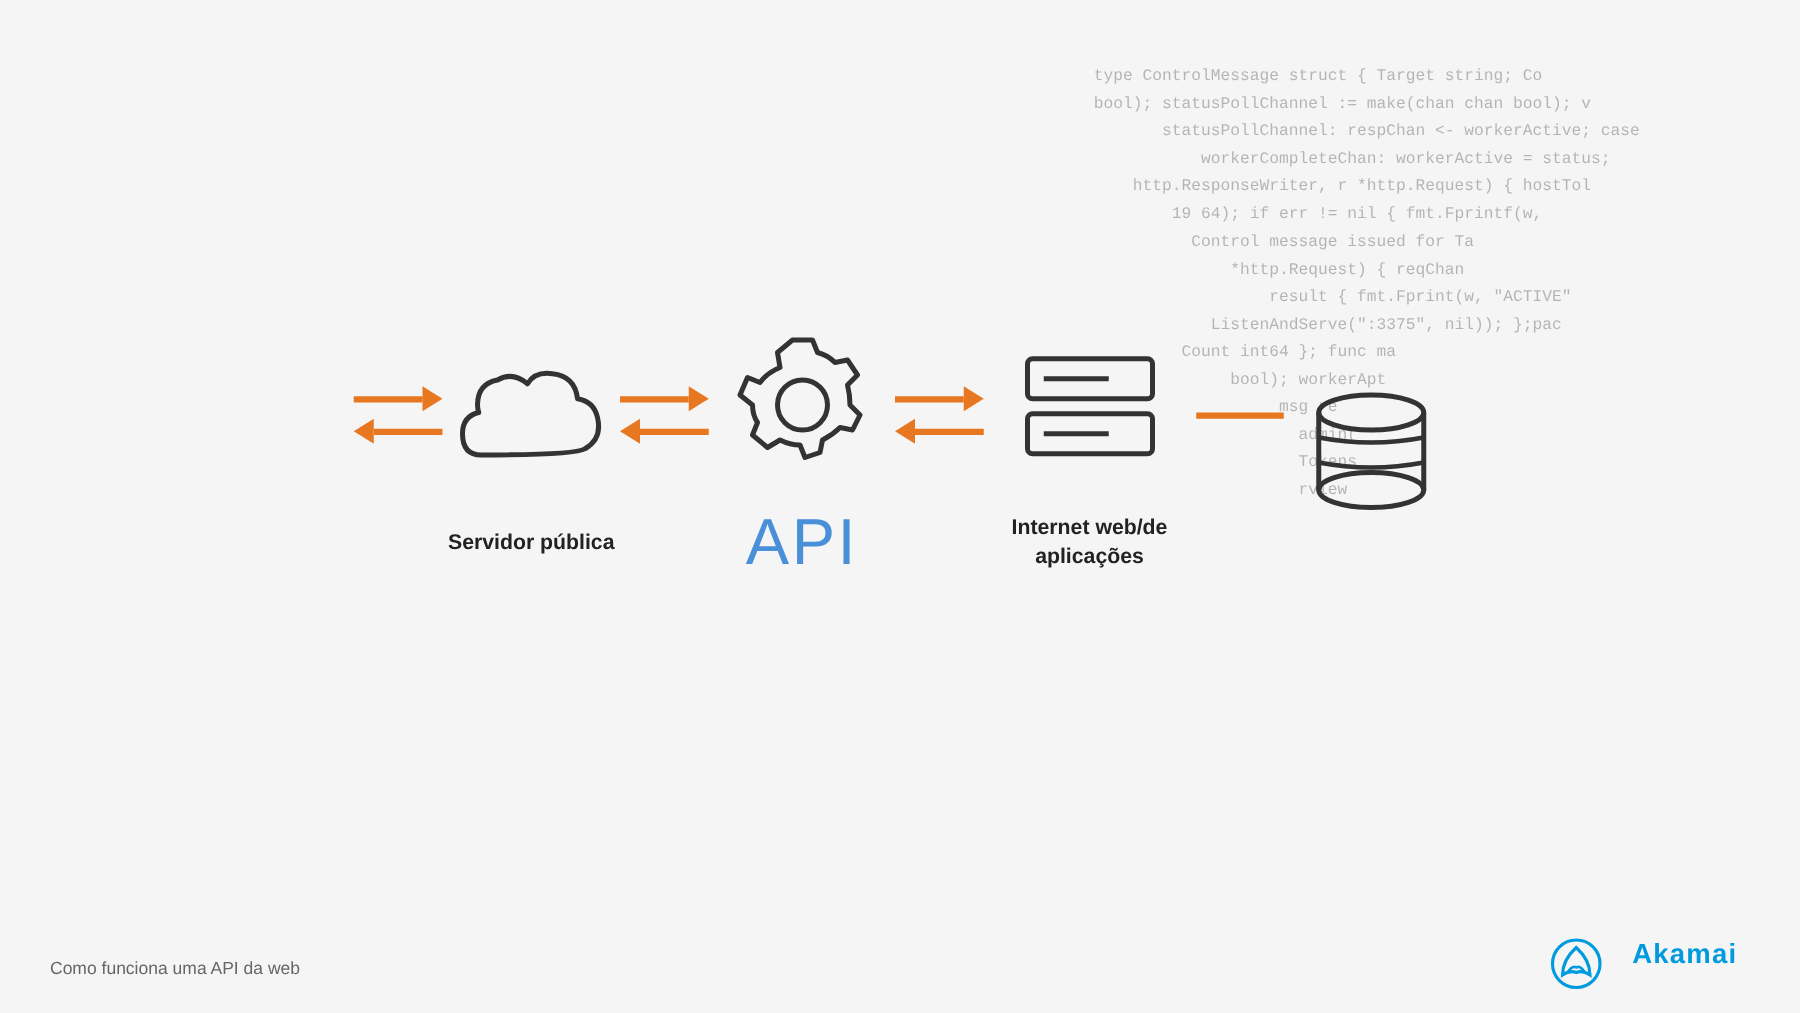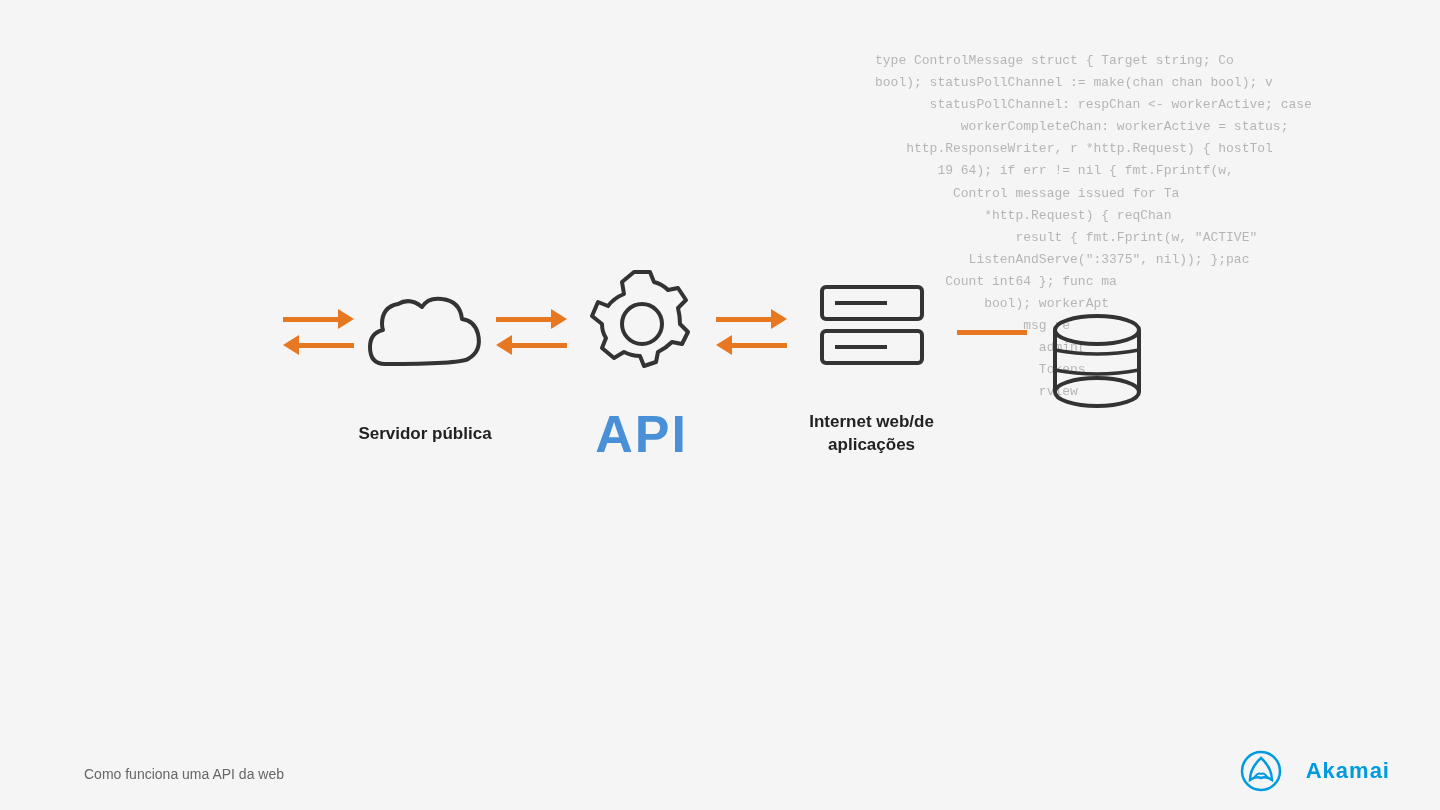--- a/index.html
+++ b/index.html
@@ -59,21 +59,21 @@
       font-size: 17px;
       font-weight: 700;
       color: #222;
       text-align: center;
       max-width: 160px;
       line-height: 1.35;
     }
 
     .api-label {
       font-size: 52px;
-      font-weight: 700;
+      font-weight: 400;
       color: #4a90d9;
       text-align: left;
       letter-spacing: 2px;
     }
 
     
     .arrow-container {
       display: flex;
       align-items: center;
       justify-content: center;
@@ -120,30 +120,28 @@
       display: block;
     }
 
     
     .bottom-caption {
       position: absolute;
       bottom: 28px;
       left: 40px;
       font-size: 14px;
       color: #666;
-      margin-left: 44px;
     }
 
     
     .akamai-logo {
       position: absolute;
       bottom: 18px;
       right: 50px;
       display: flex;
-      align-items: center;
       gap: 24px;
     }
 
     .akamai-text {
       font-size: 22px;
       font-weight: 700;
       color: #009bde;
       letter-spacing: 1px;
     }
   </style>

